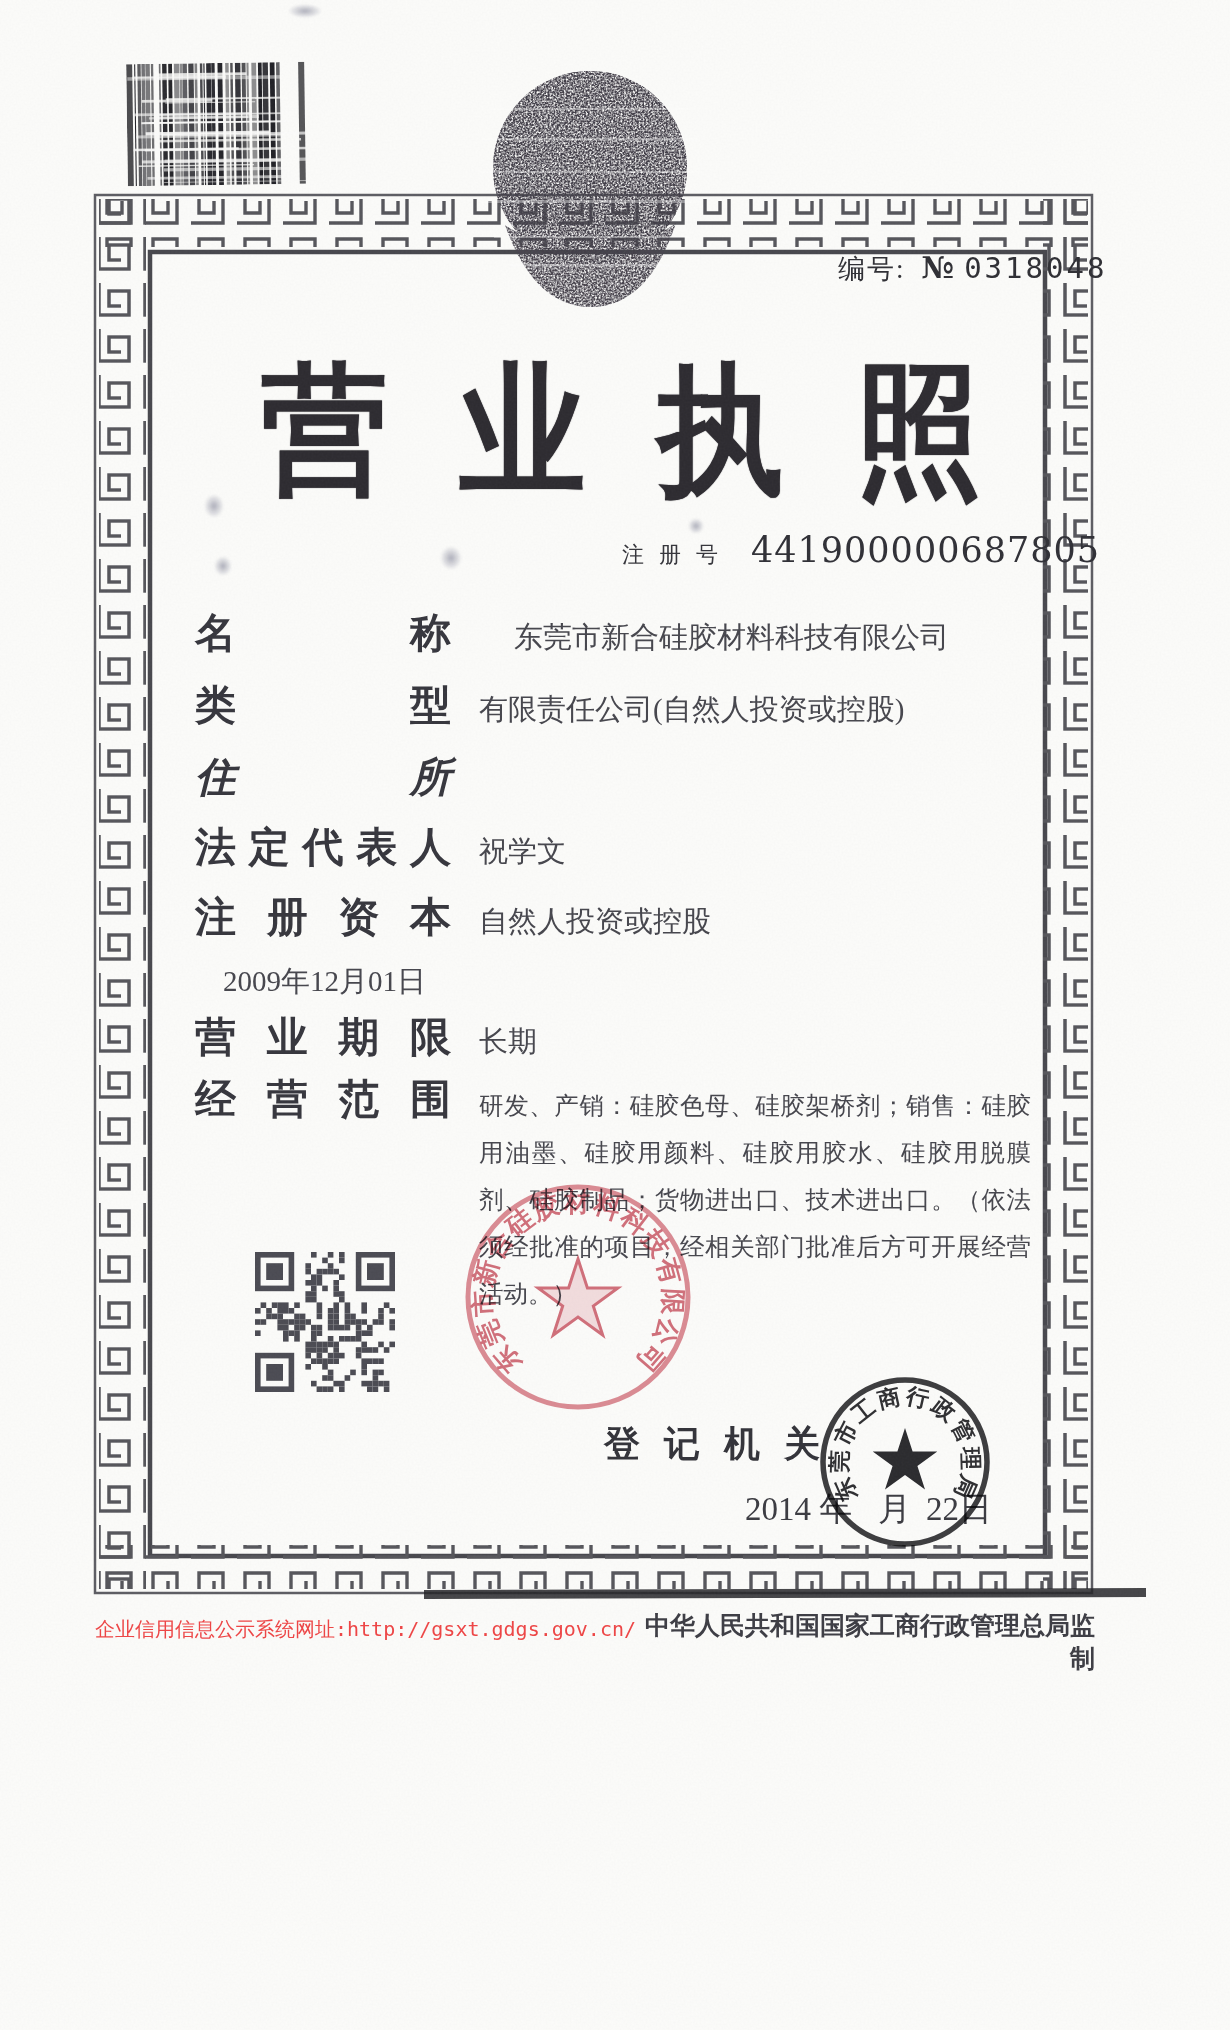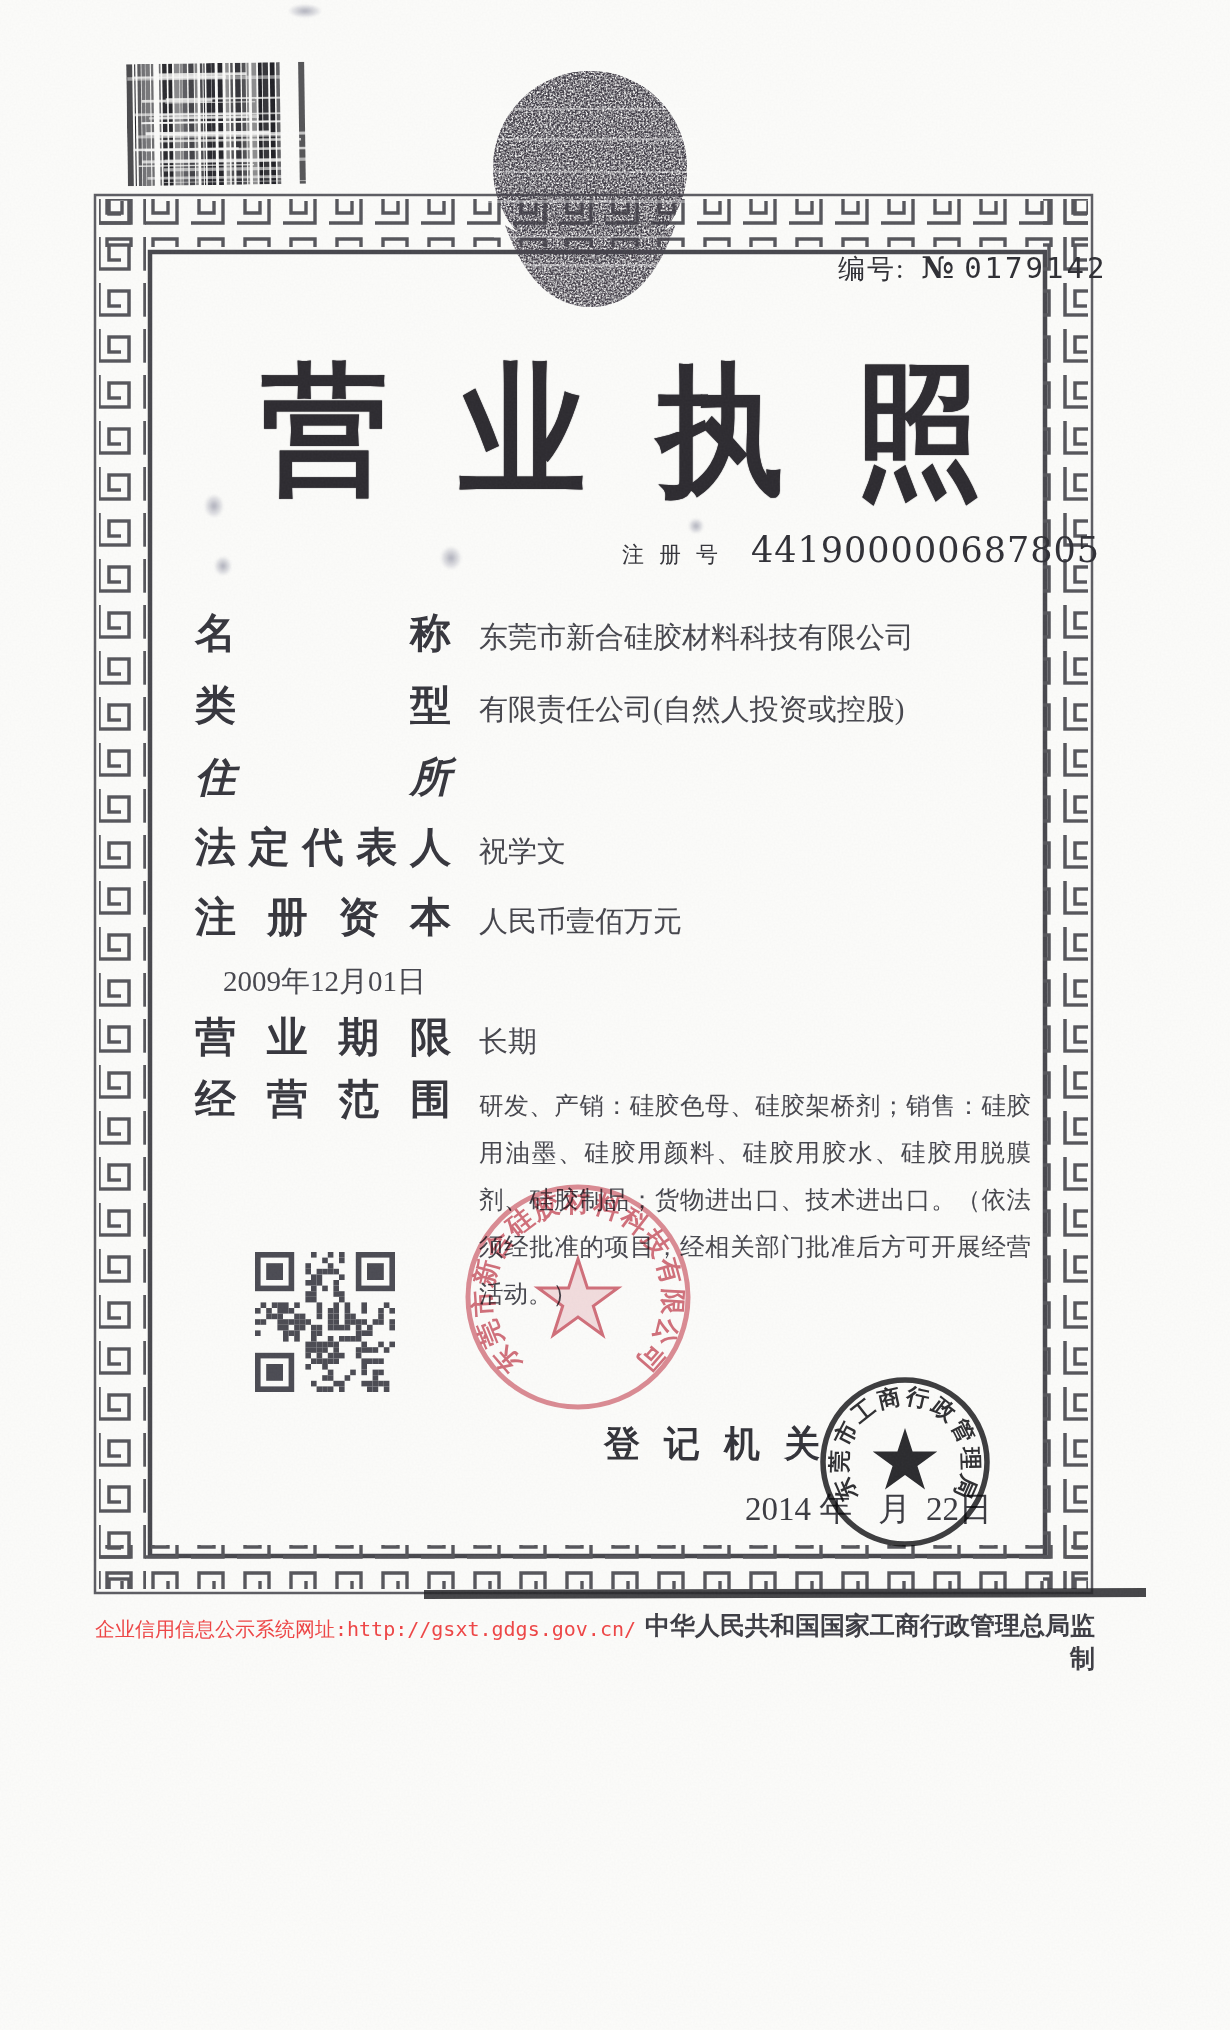--- a/index.html
+++ b/index.html
@@ -138,54 +138,54 @@
       <rect x="12" y="88" width="216" height="2.5" fill="#fff"></rect>
       <rect x="8" y="121" width="224" height="2" fill="#fff"></rect>
       <rect x="10" y="150" width="222" height="3" fill="#fff"></rect>
       <rect x="24" y="186" width="196" height="2" fill="#fff"></rect>
       <rect x="40" y="214" width="160" height="2.5" fill="#fff"></rect>
       <rect x="20" y="58" width="200" height="2" fill="#fff"></rect>
     </g>
   </svg>
 
   <div class="abs" id="serial-line">
-    <span>编号:</span><span class="no-mark">№</span><span class="num">0179142</span>
+    <span>编号:</span><span class="no-mark">№</span><span class="num">0318048</span>
   </div>
 
   <div class="abs" id="title">营业执照</div>
 
   <div class="abs" id="reg-line">
     <span class="reg-label">注册号</span>
     <span class="reg-num">441900000687805</span>
   </div>
 
   <div class="smudge" style="left:288px;top:4px;width:34px;height:14px;"></div>
   <div class="smudge" style="left:204px;top:494px;width:20px;height:24px;"></div>
   <div class="smudge" style="left:214px;top:556px;width:18px;height:20px;"></div>
   <div class="smudge" style="left:440px;top:546px;width:22px;height:24px;"></div>
   <div class="smudge" style="left:688px;top:518px;width:16px;height:16px;"></div>
 
-  <div class="row" style="top:612px;">
+  <div class="row" style="top:612px;gap:35px;">
     <div class="f-label">名称</div>
     <div class="f-value">东莞市新合硅胶材料科技有限公司</div>
   </div>
   <div class="row" style="top:684px;">
     <div class="f-label">类型</div>
     <div class="f-value">有限责任公司(自然人投资或控股)</div>
   </div>
   <div class="row" style="top:756px;font-style:italic;">
     <div class="f-label">住所</div>
   </div>
   <div class="row" style="top:826px;">
     <div class="f-label">法定代表人</div>
     <div class="f-value">祝学文</div>
   </div>
   <div class="row" style="top:896px;">
     <div class="f-label">注册资本</div>
-    <div class="f-value">人民币壹佰万元</div>
+    <div class="f-value">自然人投资或控股</div>
   </div>
   <div class="row" style="top:956px;">
     <div class="f-value">2009年12月01日</div>
   </div>
   <div class="row" style="top:1016px;">
     <div class="f-label">营业期限</div>
     <div class="f-value">长期</div>
   </div>
   <div class="row" style="top:1078px;">
     <div class="f-label">经营范围</div>

